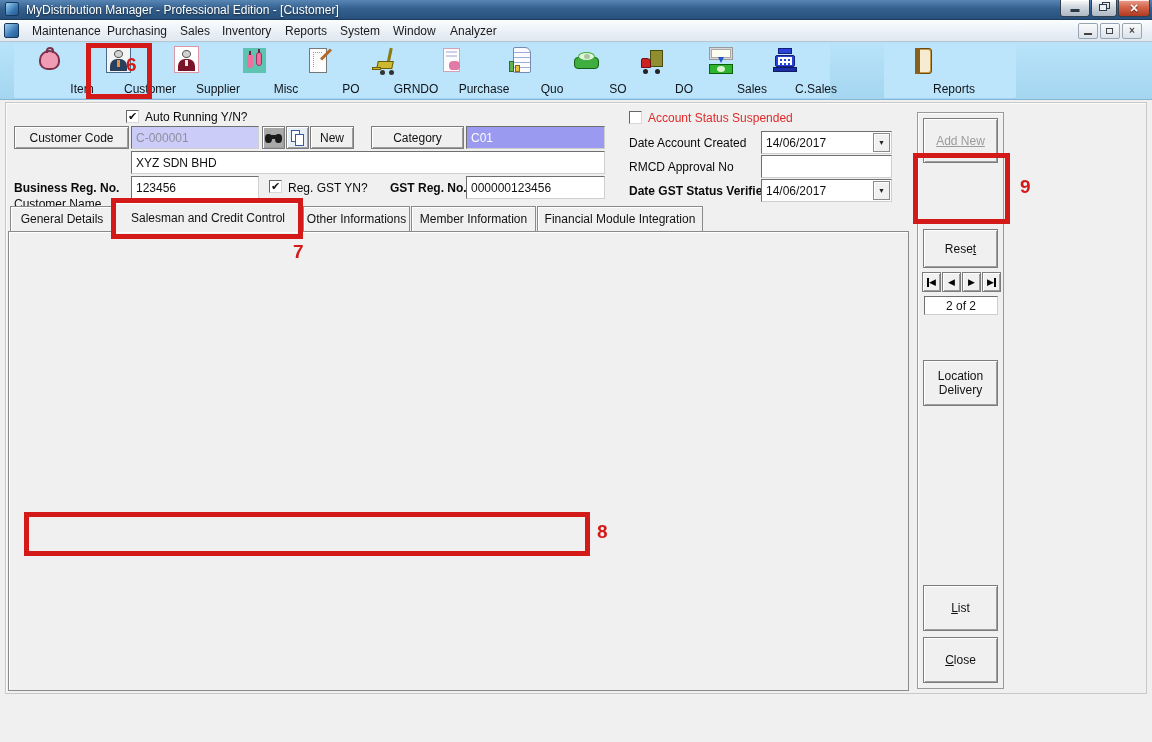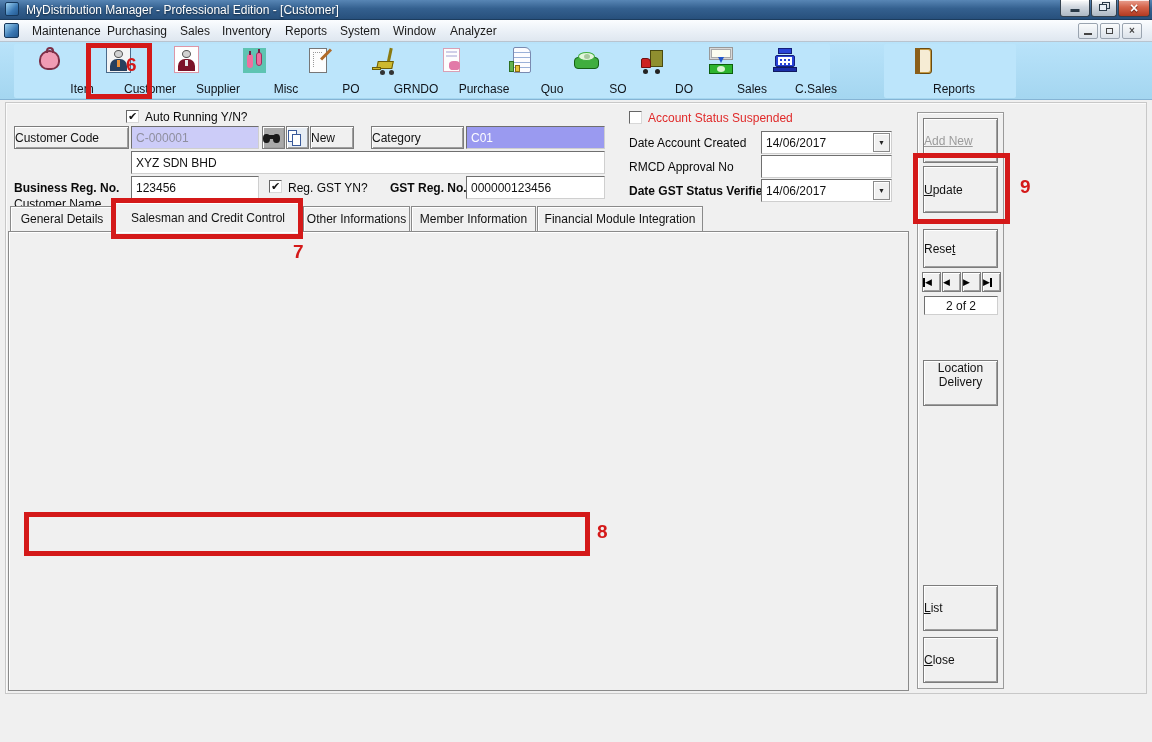--- a/index.html
+++ b/index.html
@@ -28,21 +28,21 @@
 
   
   .toolbar { left:0; top:42px; width:1152px; height:58px; background:linear-gradient(#b9e3fa,#a4d6f0); border-bottom:1px solid #85b4d4; }
   .tstrip { position:absolute; top:2px; height:54px; background:#bce5fb; border-radius:2px; }
   .tbtn { position:absolute; top:2px; width:62px; height:54px; text-align:center; cursor:default; }
   .tbtn .tlabel { position:absolute; bottom:2px; width:100%; font-size:12px; color:#10141a; }
   .ticon { position:relative; width:30px; height:30px; display:block; margin:2px auto 0; }
   .ticon i { position:absolute; display:block; }
 
   
-  .btn3d { position:absolute; background:#f0f0f0; border:1px solid #7c7c7c; box-shadow:inset 1px 1px 0 #ffffff, inset -1px -1px 0 #9e9e9e; text-align:center; font-size:12px; color:#111; display:flex; align-items:center; }
+  .btn3d { position:absolute; background:#f0f0f0; border:1px solid #7c7c7c; box-shadow:inset 1px 1px 0 #ffffff, inset -1px -1px 0 #9e9e9e; text-align:center; font-size:12px; color:#111; display:flex; align-items:center; justify-content:center; }
   .btn3d.disabled { color:#9b9b9b;text-decoration:underline; }
   .flatlbl { position:absolute; background:#f0f0f0; border:1px solid #9a9a9a; box-shadow:inset 1px 1px 0 #fdfdfd; text-align:center; font-size:12px; display:flex; align-items:center; justify-content:center; }
   .inp { position:absolute; background:#fff; border:1px solid; border-color:#6f6f6f #cfcfcf #cfcfcf #6f6f6f; font-size:12px; padding:0 4px; display:flex; align-items:center; }
   .inp.right { justify-content:flex-end; }
   .inp.gray { background:#d4d4d4; }
   .lbl { position:absolute; font-size:12px; white-space:nowrap; color:#0a0a0a; }
   .b { font-weight:bold; }
   .u { text-decoration:underline; }
   .cb { position:absolute; width:13px; height:13px; background:#fff; border:1px solid; border-color:#666 #d8d8d8 #d8d8d8 #666; font-size:11px; line-height:11px; text-align:center; color:#111; }
   .combo-arrow { position:absolute; right:1px; top:1px; bottom:1px; width:17px; background:#f0f0f0; border:1px solid #8a8a8a; box-shadow:inset 1px 1px 0 #fff; display:flex; align-items:center; justify-content:center; font-size:7px; color:#222; }
@@ -404,23 +404,20 @@
     <span class="spinbtn" style="bottom:1px;">
         <span>▼</span>
       </span>
   </div>
 
   <div class="abs" style="left:917px;top:112px;width:87px;height:577px;border:1px solid #9a9a9a;box-shadow:inset 1px 1px 0 #fdfdfd;background:#f0f0f0;"></div>
 
   <div class="btn3d disabled" style="left:923px;top:118px;width:75px;height:45px;">
     <span><span>Add </span><span class="u">N</span><span>ew</span></span>
   </div>
-  <div class="btn3d" style="left:923px;top:166px;width:75px;height:47px;">
-    <span><span></span><span class="u">U</span><span>pdate</span></span>
-  </div>
   <div class="btn3d" style="left:923px;top:229px;width:75px;height:39px;">
     <span><span>Rese</span><span class="u">t</span><span></span></span>
   </div>
 
   <div class="btn3d" style="left:922px;top:272px;width:19px;height:20px;">
     <span class="navband">
         <span class="nbar"></span>
         <span class="nglyph">◀</span>
       </span>
   </div>

